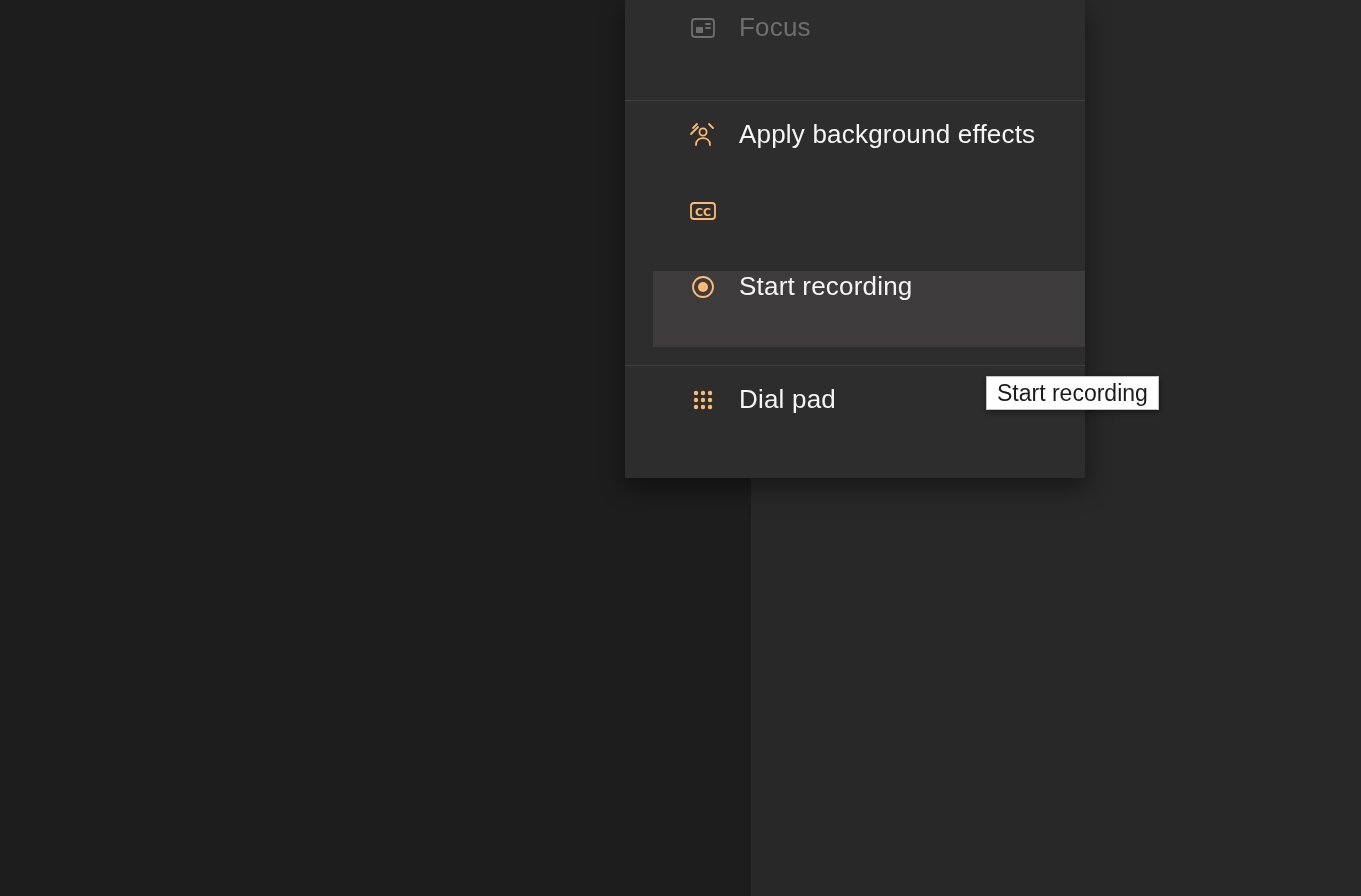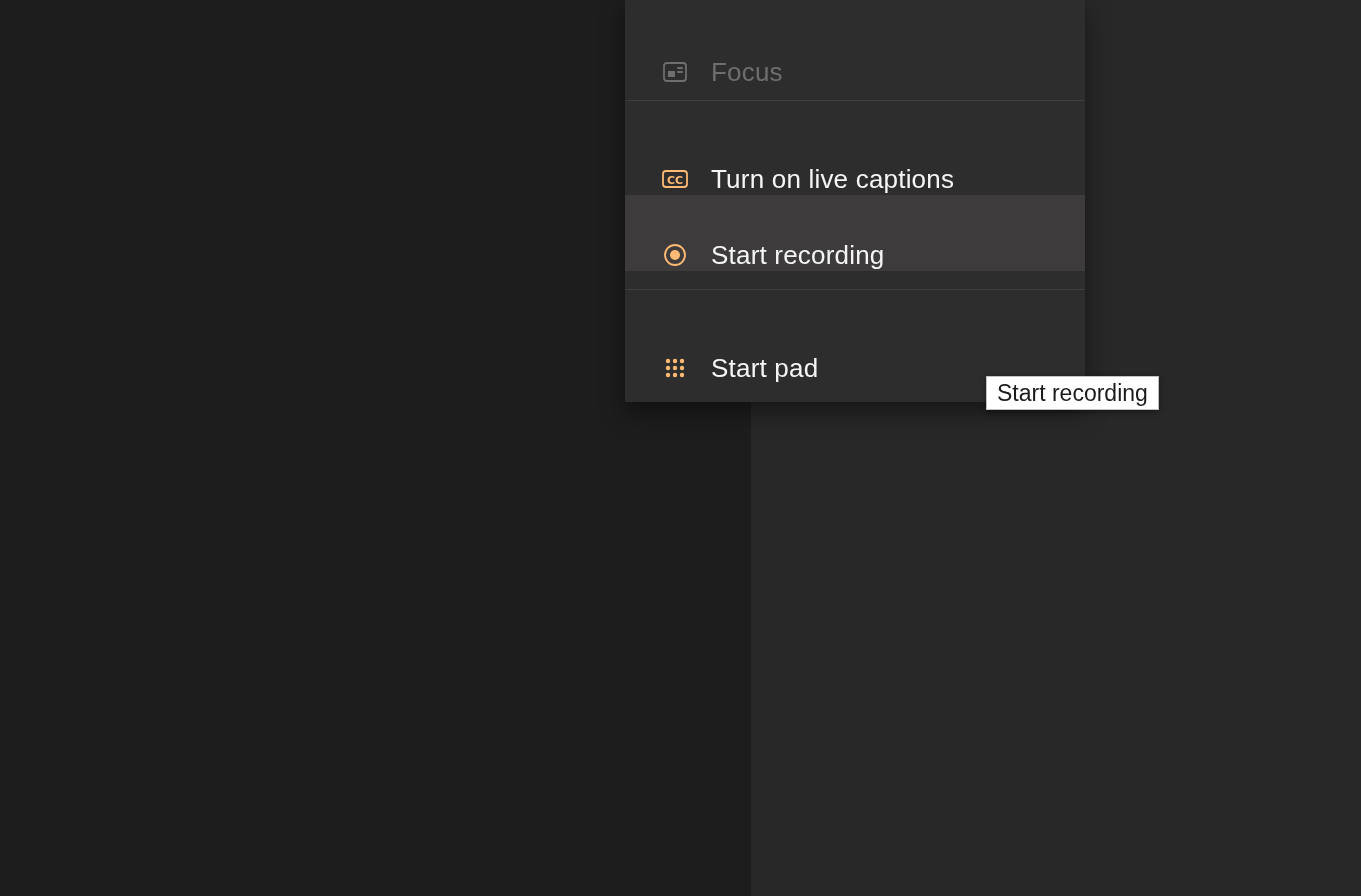--- a/index.html
+++ b/index.html
@@ -25,23 +25,24 @@
     width:460px;
     background:#2e2d2d;
     box-shadow:0 10px 24px rgba(0,0,0,0.45);
   }
   .menu-section { padding:18px 0; }
   .menu-section.first { padding:12px 0; }
   .divider { height:1px; background:#3f3e3e; }
   .menu-row {
     height:76px;
     display:flex;
-    align-items:flex-end;
+    align-items:flex-start;
     padding:0 16px 0 34px;
     cursor:pointer;
+    margin-left:28px;
   }
   .menu-row.highlight { background:#3d3b3b; }
   .menu-row .icon {
     width:32px; height:32px;
     flex:none;
     margin-right:20px;
     display:flex; align-items:center; justify-content:center;
     color:#fdba74;
   }
   .menu-row .icon svg { stroke:currentColor; fill:none; stroke-width:1.8; stroke-linecap:round; stroke-linejoin:round; }
@@ -87,29 +88,38 @@
             <path d="M19 12 h4 M19 16 h4"></path>
           </svg>
         </span>
         <span class="label">Focus</span>
       </div>
     </div>
 
     <div class="divider"></div>
 
     <div class="menu-section">
+      <div class="menu-row">
+        <span class="icon">
+          <svg width="32" height="32" viewBox="0 0 32 32">
+            <path d="M6 9 l4 -4 M4 15 l7 -7 M26 9 l-4 -4"></path>
+            <circle cx="16" cy="13" r="3.6"></circle>
+            <path d="M9 26 c0 -4.8 3.5 -6.8 7 -6.8 s7 2 7 6.8"></path>
+          </svg>
+        </span>
+        <span class="label">Apply background effects</span>
+      </div>
 
       <div class="menu-row">
         <span class="icon">
           <svg width="32" height="32" viewBox="0 0 32 32">
             <rect x="4" y="8" width="24" height="16" rx="3"></rect>
             <text x="16" y="20.5" font-size="11" font-weight="bold" text-anchor="middle" fill="currentColor" stroke="none" font-family="'DejaVu Sans', sans-serif">CC</text>
           </svg>
         </span>
-        <span class="label">Turn on live captions</span>
       </div>
 
       <div class="menu-row highlight">
         <span class="icon">
           <svg width="32" height="32" viewBox="0 0 32 32">
             <circle cx="16" cy="16" r="10"></circle>
             <circle cx="16" cy="16" r="5" fill="currentColor" stroke="none"></circle>
           </svg>
         </span>
         <span class="label">Start recording</span>
@@ -128,21 +138,21 @@
                 <circle cx="23" cy="9" r="2.2"></circle>
               <circle cx="9" cy="16" r="2.2"></circle>
                 <circle cx="16" cy="16" r="2.2"></circle>
                 <circle cx="23" cy="16" r="2.2"></circle>
               <circle cx="9" cy="23" r="2.2"></circle>
                 <circle cx="16" cy="23" r="2.2"></circle>
                 <circle cx="23" cy="23" r="2.2"></circle>
             </g>
           </svg>
         </span>
-        <span class="label">Start pad</span>
+        <span class="label">Dial pad</span>
       </div>
 
     </div>
 
   </div>
 
   <div class="tooltip">Start recording</div>
 
 </div>
 

